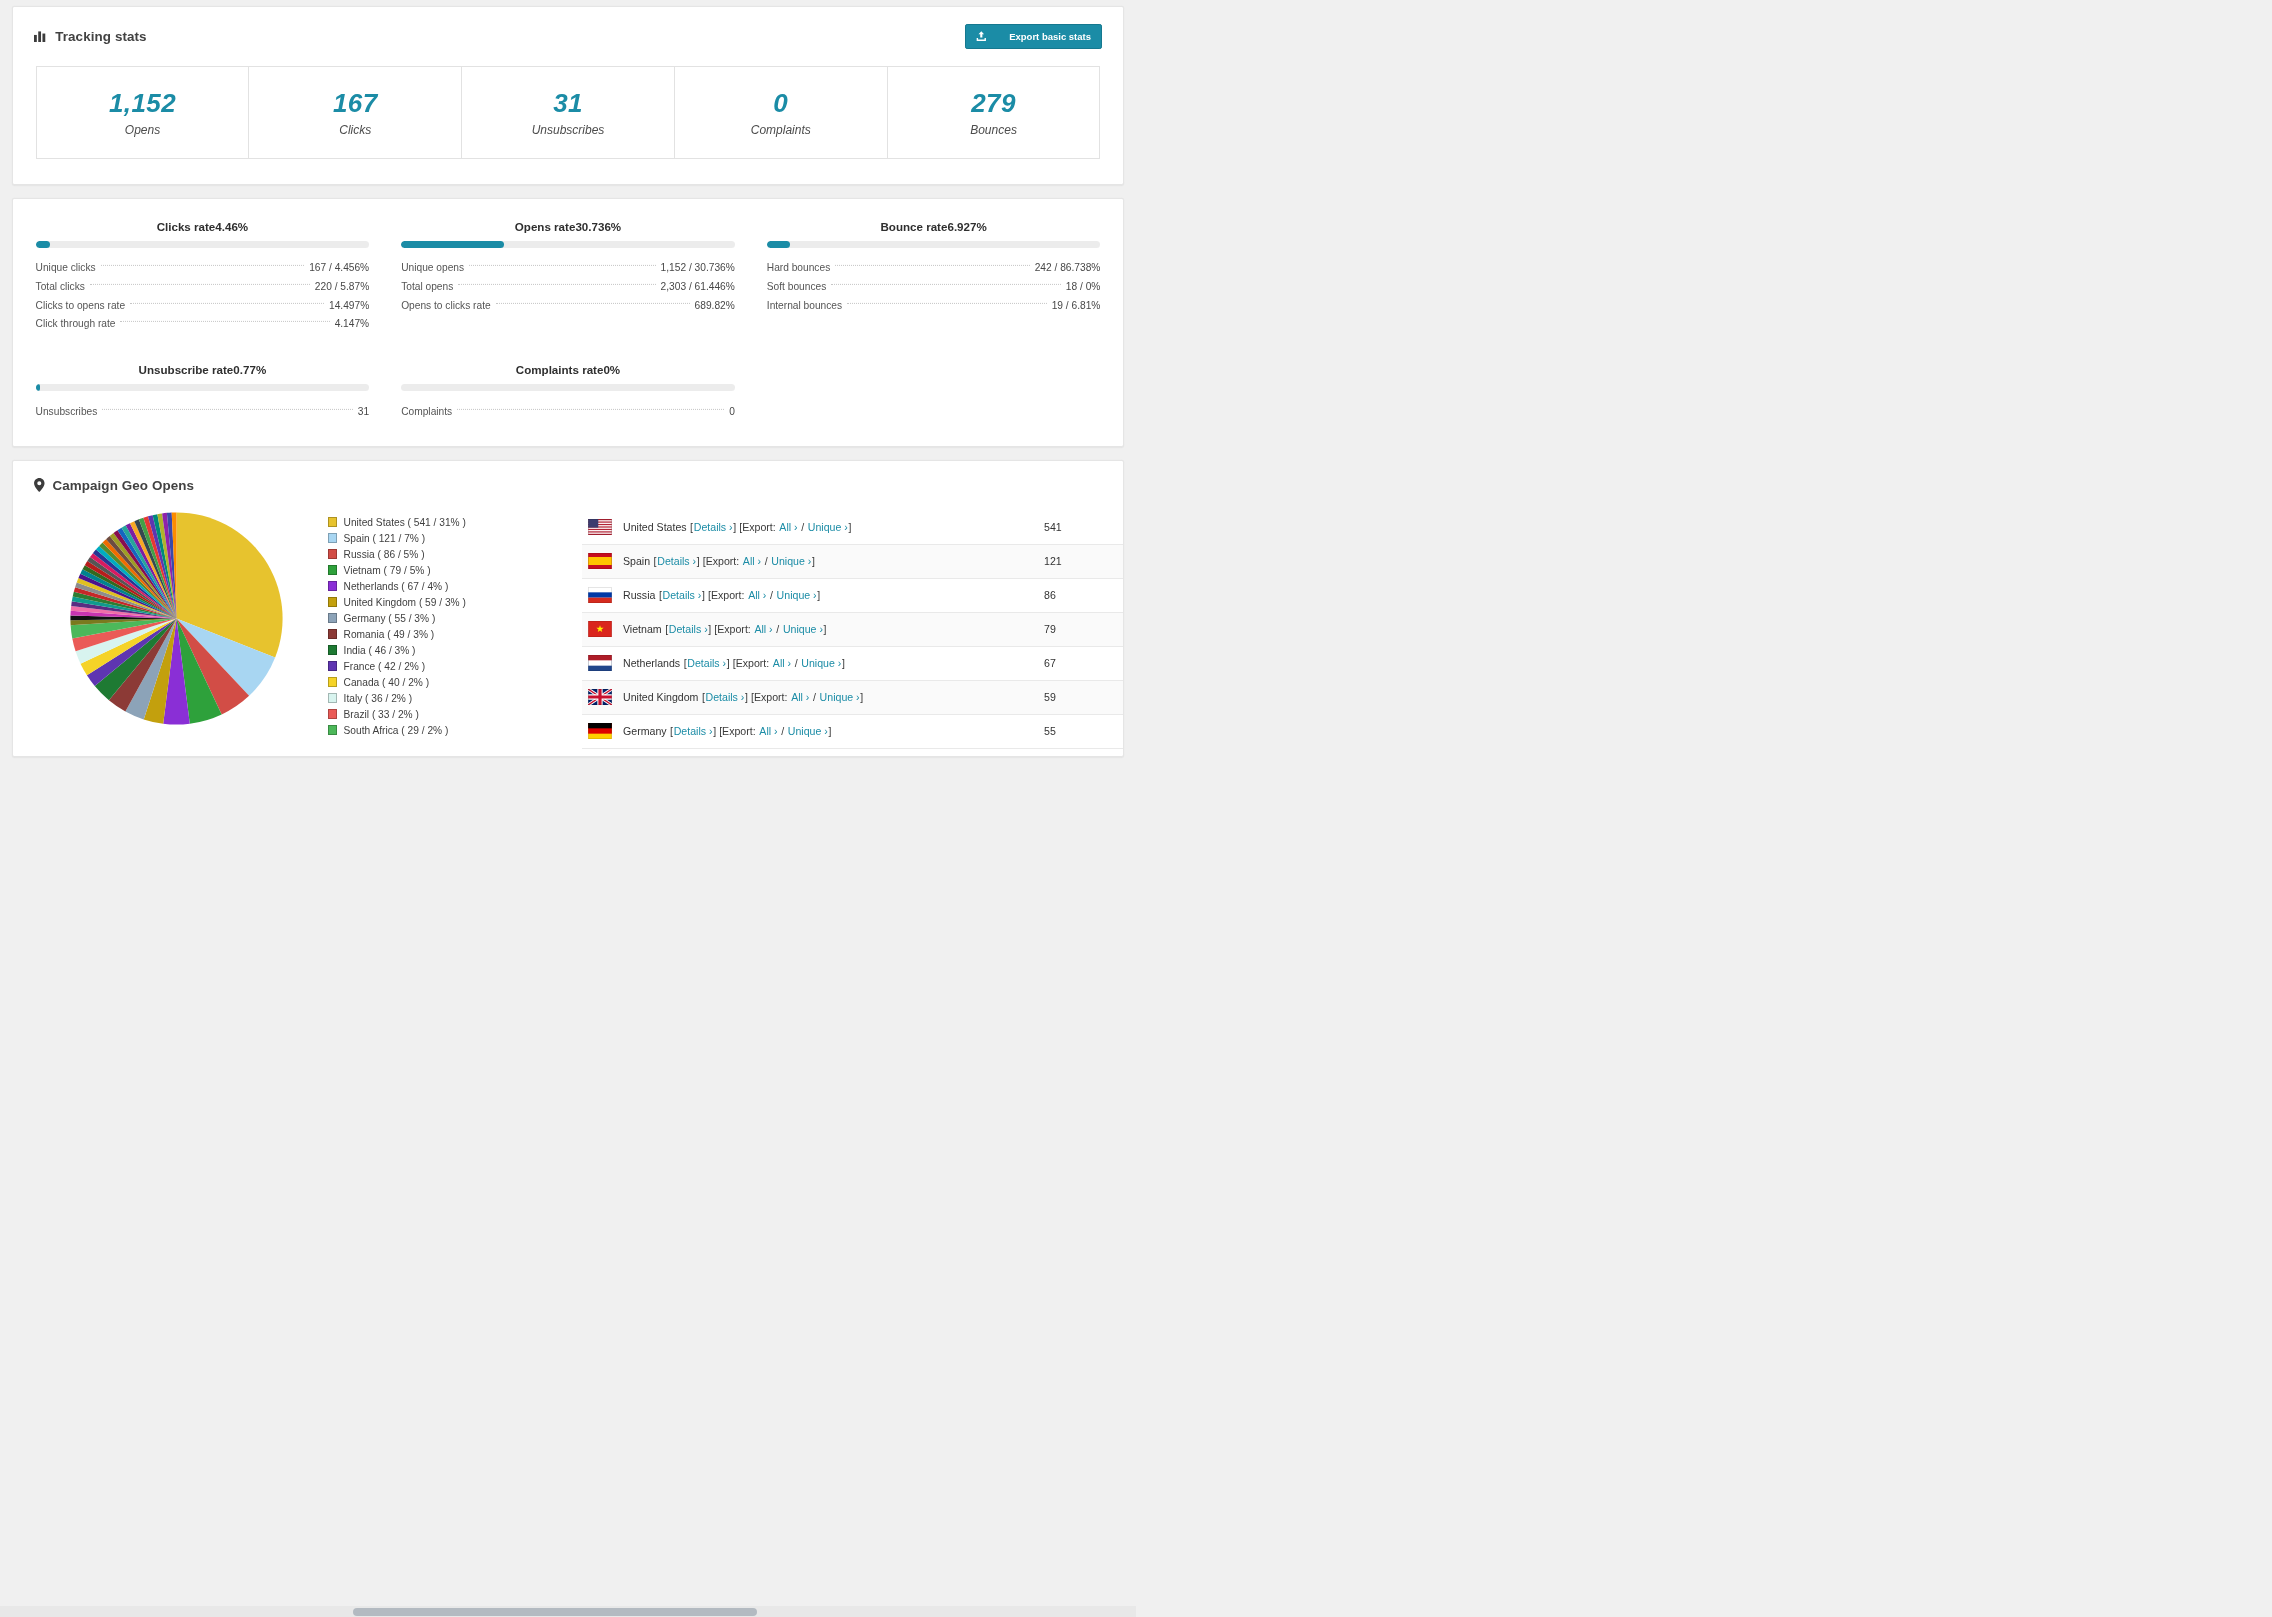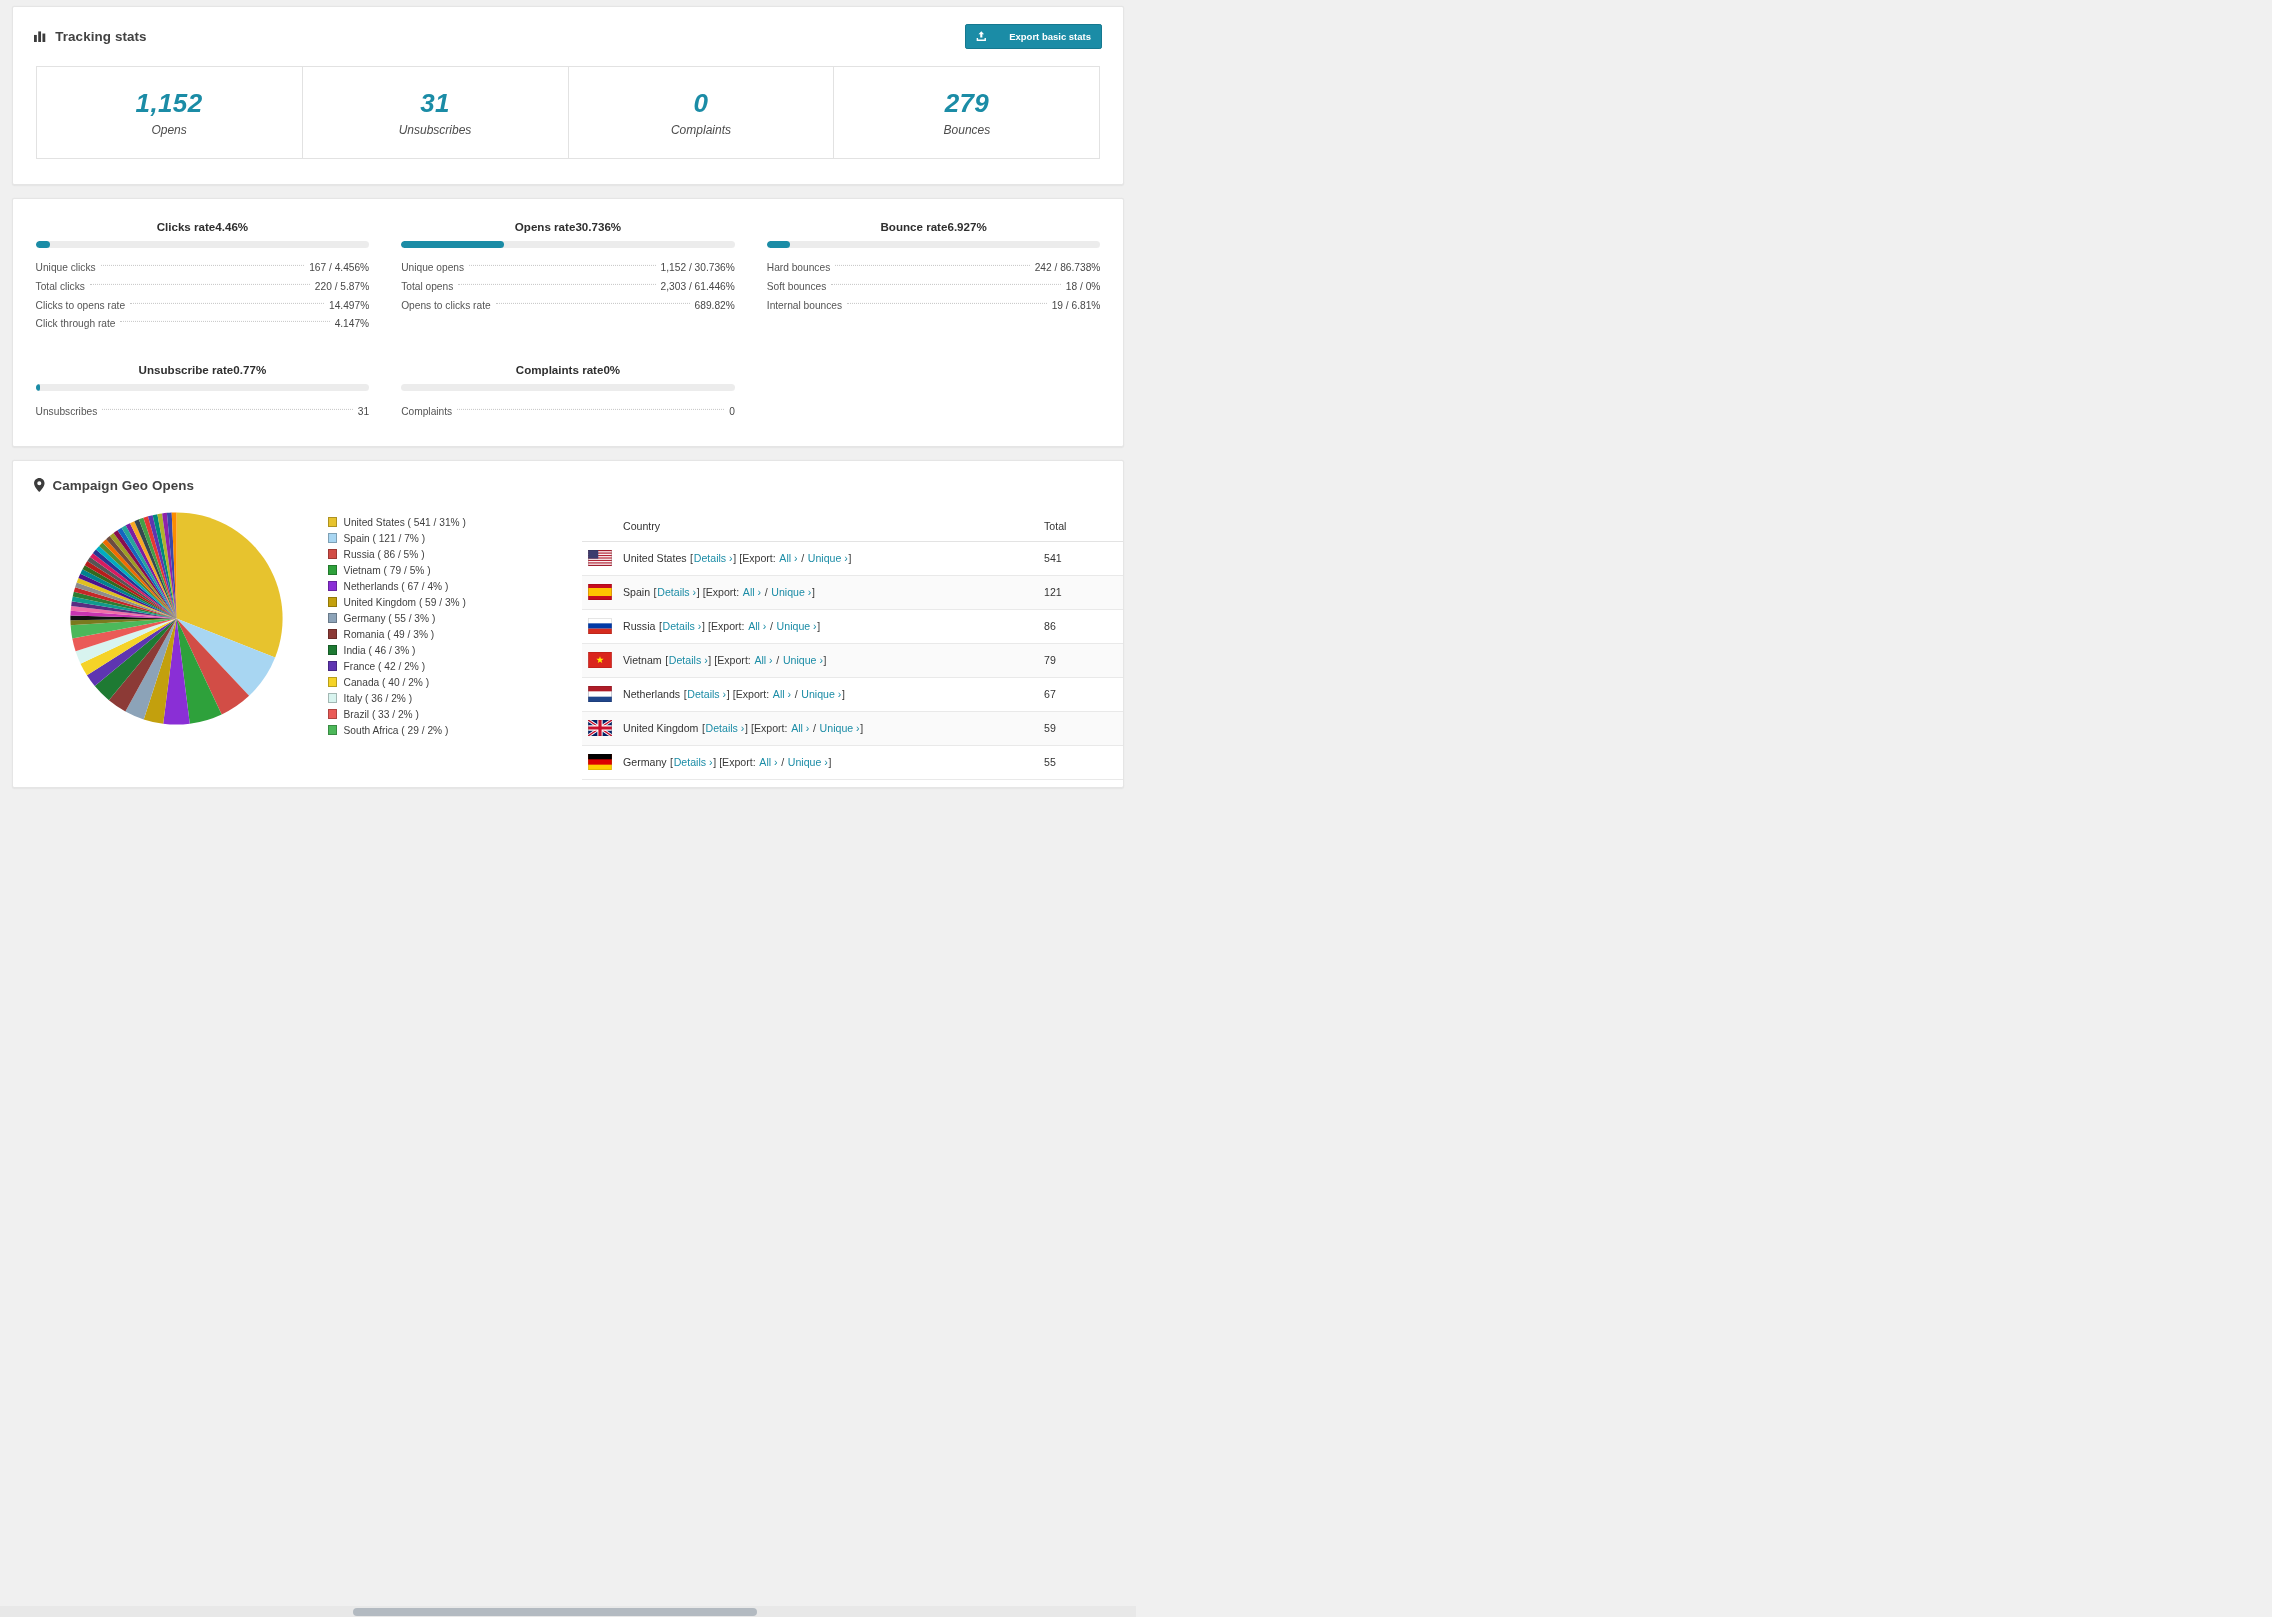--- a/index.html
+++ b/index.html
@@ -71,20 +71,24 @@
           <path d="M8 0.5l4.2 4.3H9.6v5.2H6.4V4.8H3.8z"></path>
           <path d="M1 10.5v4.5h14v-4.5h-2.1v2.4H3.1v-2.4z"></path>
         </svg>
         <span>Export basic stats</span>
       </button>
     </div>
     <div class="stats-row">
         <div class="stat-cell">
           <div class="stat-value">1,152</div>
           <div class="stat-label">Opens</div>
+        </div>
+        <div class="stat-cell">
+          <div class="stat-value">167</div>
+          <div class="stat-label">Clicks</div>
         </div>
         <div class="stat-cell">
           <div class="stat-value">31</div>
           <div class="stat-label">Unsubscribes</div>
         </div>
         <div class="stat-cell">
           <div class="stat-value">0</div>
           <div class="stat-label">Complaints</div>
         </div>
         <div class="stat-cell">
@@ -328,25 +332,20 @@
           <li class="legend-item">
             <span class="swatch" style="background:#ea5b57"></span>
             <span class="legend-text">Brazil ( 33 / 2% )</span>
           </li>
           <li class="legend-item">
             <span class="swatch" style="background:#4cb85a"></span>
             <span class="legend-text">South Africa ( 29 / 2% )</span>
           </li>
         </ul>
       <div class="geo-table">
-          <div class="t-row t-head">
-            <span class="t-flag"></span>
-            <span class="t-country">Country</span>
-            <span class="t-total">Total</span>
-          </div>
           <div class="t-row">
             <span class="t-flag">
               <svg width="24" height="16" viewBox="0 0 34 23">
                 <rect width="34" height="23" fill="#b22234"></rect>
                 <rect y="1.77" width="34" height="1.77" fill="#fff"></rect>
                 <rect y="5.31" width="34" height="1.77" fill="#fff"></rect>
                 <rect y="8.85" width="34" height="1.77" fill="#fff"></rect>
                 <rect y="12.38" width="34" height="1.77" fill="#fff"></rect>
                 <rect y="15.92" width="34" height="1.77" fill="#fff"></rect>
                 <rect y="19.46" width="34" height="1.77" fill="#fff"></rect>

